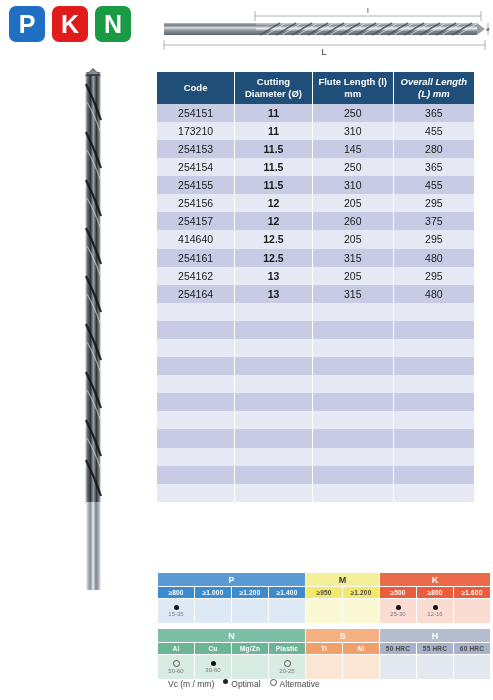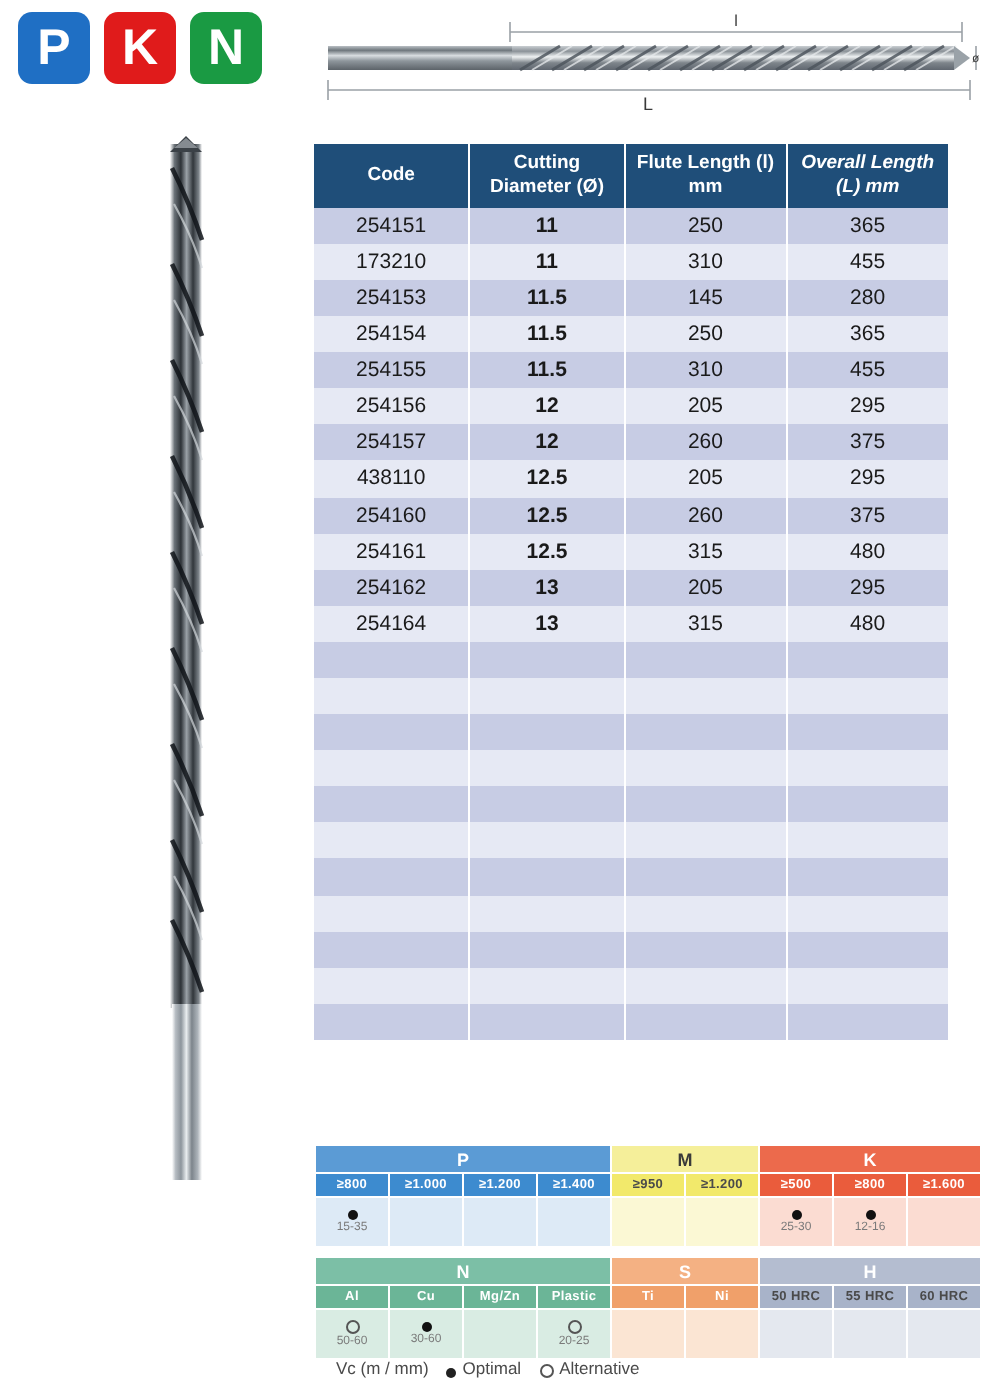--- a/index.html
+++ b/index.html
@@ -57,21 +57,21 @@
   .sub.dark{color:#4a4a4a;}
   .val{height:24px;background:#ffffff;}
   .dot-wrap{display:flex;flex-direction:column;align-items:center;justify-content:center;gap:1px;line-height:1;}
   .dot{width:5px;height:5px;border-radius:50%;background:#111111;}
   .dot.hollow{background:transparent;border:1px solid #555555;}
   .vc{font-size:6px;color:#7a7a7a;}
 
   
   #legend{position:absolute;left:168px;top:679px;display:flex;align-items:center;
           gap:9px;font-size:8.5px;color:#4a4a4a;}
-  .lg-item{display:flex;align-items:flex-end;gap:3px;}
+  .lg-item{display:flex;align-items:flex-start;gap:3px;}
   .lg-dot{width:5px;height:5px;border-radius:50%;background:#222222;}
   .lg-dot.hollow{background:transparent;border:1px solid #555555;}
 </style>
 </head>
 <body>
 
 <div id="iso-badges">
     <div class="badge" style="background: rgb(31, 111, 196);">P</div>
     <div class="badge" style="background: rgb(224, 27, 27);">K</div>
     <div class="badge" style="background: rgb(26, 154, 67);">N</div>
@@ -254,30 +254,24 @@
         <td>205</td>
         <td>295</td>
       </tr>
       <tr>
         <td>254157</td>
         <td class="c-dia">12</td>
         <td>260</td>
         <td>375</td>
       </tr>
       <tr>
-        <td>438110</td>
+        <td>414640</td>
         <td class="c-dia">12.5</td>
         <td>205</td>
         <td>295</td>
-      </tr>
-      <tr>
-        <td>254160</td>
-        <td class="c-dia">12.5</td>
-        <td>260</td>
-        <td>375</td>
       </tr>
       <tr>
         <td>254161</td>
         <td class="c-dia">12.5</td>
         <td>315</td>
         <td>480</td>
       </tr>
       <tr>
         <td>254162</td>
         <td class="c-dia">13</td>

